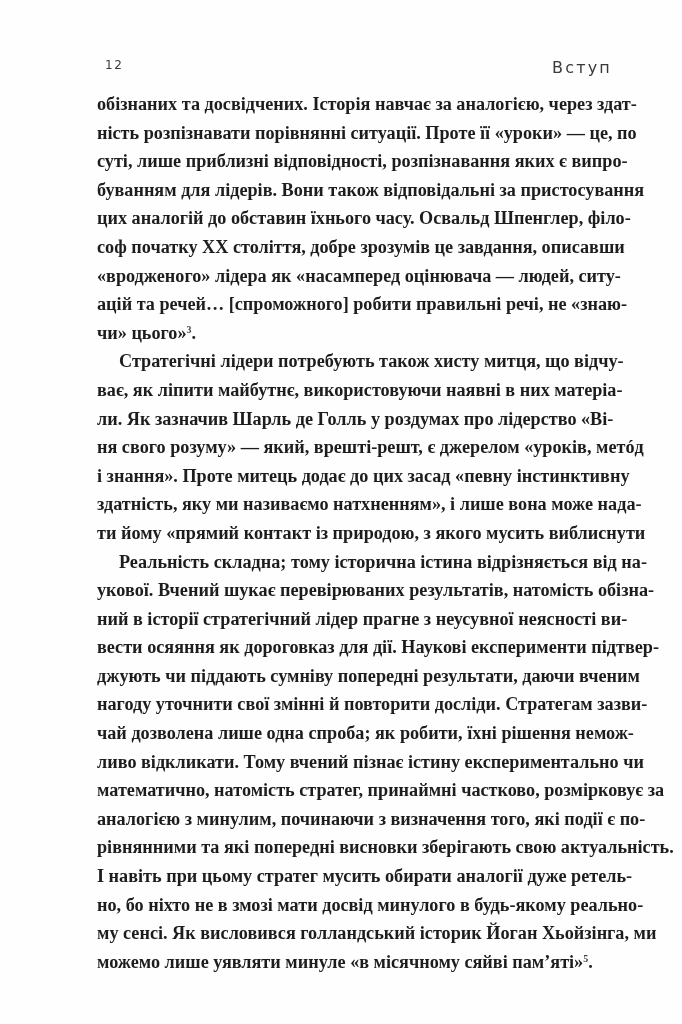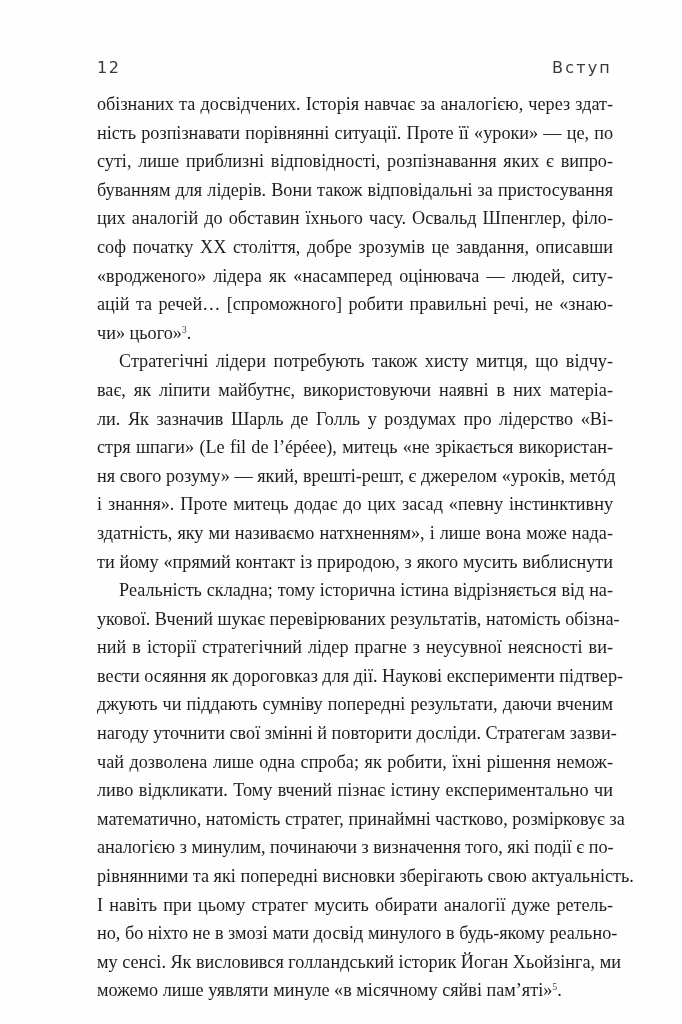--- a/index.html
+++ b/index.html
@@ -2,28 +2,28 @@
 <html><head>
   <meta charset="utf-8">
   <style>
     html, body { margin: 0; padding: 0; background: #ffffff; }
     body { width: 682px; height: 1024px; position: relative; overflow: hidden; }
     .page { position: absolute; left: 0; top: 0; width: 682px; height: 1024px; background: #fefefe; }
     .running-head {
       position: absolute; top: 58px; left: 97px; width: 515px; height: 18px;
       font-family: "DejaVu Sans", sans-serif; color: #3a3a3a;
     }
-    .folio { position: absolute; left: 0; top: 0; font-size: 16px; letter-spacing: 1.5px; }
+    .folio { position: absolute; left: 8px; top: 0; font-size: 12px; letter-spacing: 1.5px; }
     .section-title { position: absolute; right: 0; top: 0; font-size: 16px; letter-spacing: 2.2px; }
     .body-text {
       position: absolute; top: 90px; left: 97px; width: 516px;
       font-family: "Liberation Serif", "DejaVu Serif", serif;
       font-size: 18.2px; line-height: 28.6px; color: #1d1d1d;
     }
-    .line { display: block; white-space: nowrap; text-align: justify; text-align-last: justify; height: 28.6px; }
+    .line { display: block; white-space: nowrap; text-align: justify; text-align-last: justify; height: 28.6px; font-weight: bold; }
     .line.last { text-align-last: left; }
     .line.indent { padding-left: 22px; }
     sup.fn { font-size: 10px; vertical-align: 6px; line-height: 0; color: #444; }
   </style>
 </head>
 <body>
 
 <div class="page">
   <div class="running-head">
     <span class="folio">12</span>
@@ -39,21 +39,20 @@
         <span class="line"><span>цих аналогій до обставин їхнього часу. Освальд Шпенглер, філо-</span></span>
         <span class="line"><span>соф початку XX століття, добре зрозумів це завдання, описавши</span></span>
         <span class="line"><span>«вродженого» лідера як «насамперед оцінювача — людей, ситу-</span></span>
         <span class="line"><span>ацій та речей… [спроможного] робити правильні речі, не «знаю-</span></span>
         <span class="line last"><span>чи» цього»</span><sup class="fn">3</sup><span>.</span></span>
       </div>
       <div>
         <span class="line indent"><span>Стратегічні лідери потребують також хисту митця, що відчу-</span></span>
         <span class="line"><span>ває, як ліпити майбутнє, використовуючи наявні в них матеріа-</span></span>
         <span class="line"><span>ли. Як зазначив Шарль де Голль у роздумах про лідерство «Ві-</span></span>
-        <span class="line"><span>стря шпаги» (Le fil de l’épéee), митець «не зрікається використан-</span></span>
         <span class="line"><span>ня свого розуму» — який, врешті-решт, є джерелом «уроків, метóд</span></span>
         <span class="line"><span>і знання». Проте митець додає до цих засад «певну інстинктивну</span></span>
         <span class="line"><span>здатність, яку ми називаємо натхненням», і лише вона може нада-</span></span>
         <span class="line"><span>ти йому «прямий контакт із природою, з якого мусить виблиснути</span></span>
       </div>
       <div>
         <span class="line indent"><span>Реальність складна; тому історична істина відрізняється від на-</span></span>
         <span class="line"><span>укової. Вчений шукає перевірюваних результатів, натомість обізна-</span></span>
         <span class="line"><span>ний в історії стратегічний лідер прагне з неусувної неясності ви-</span></span>
         <span class="line"><span>вести осяяння як дороговказ для дії. Наукові експерименти підтвер-</span></span>

